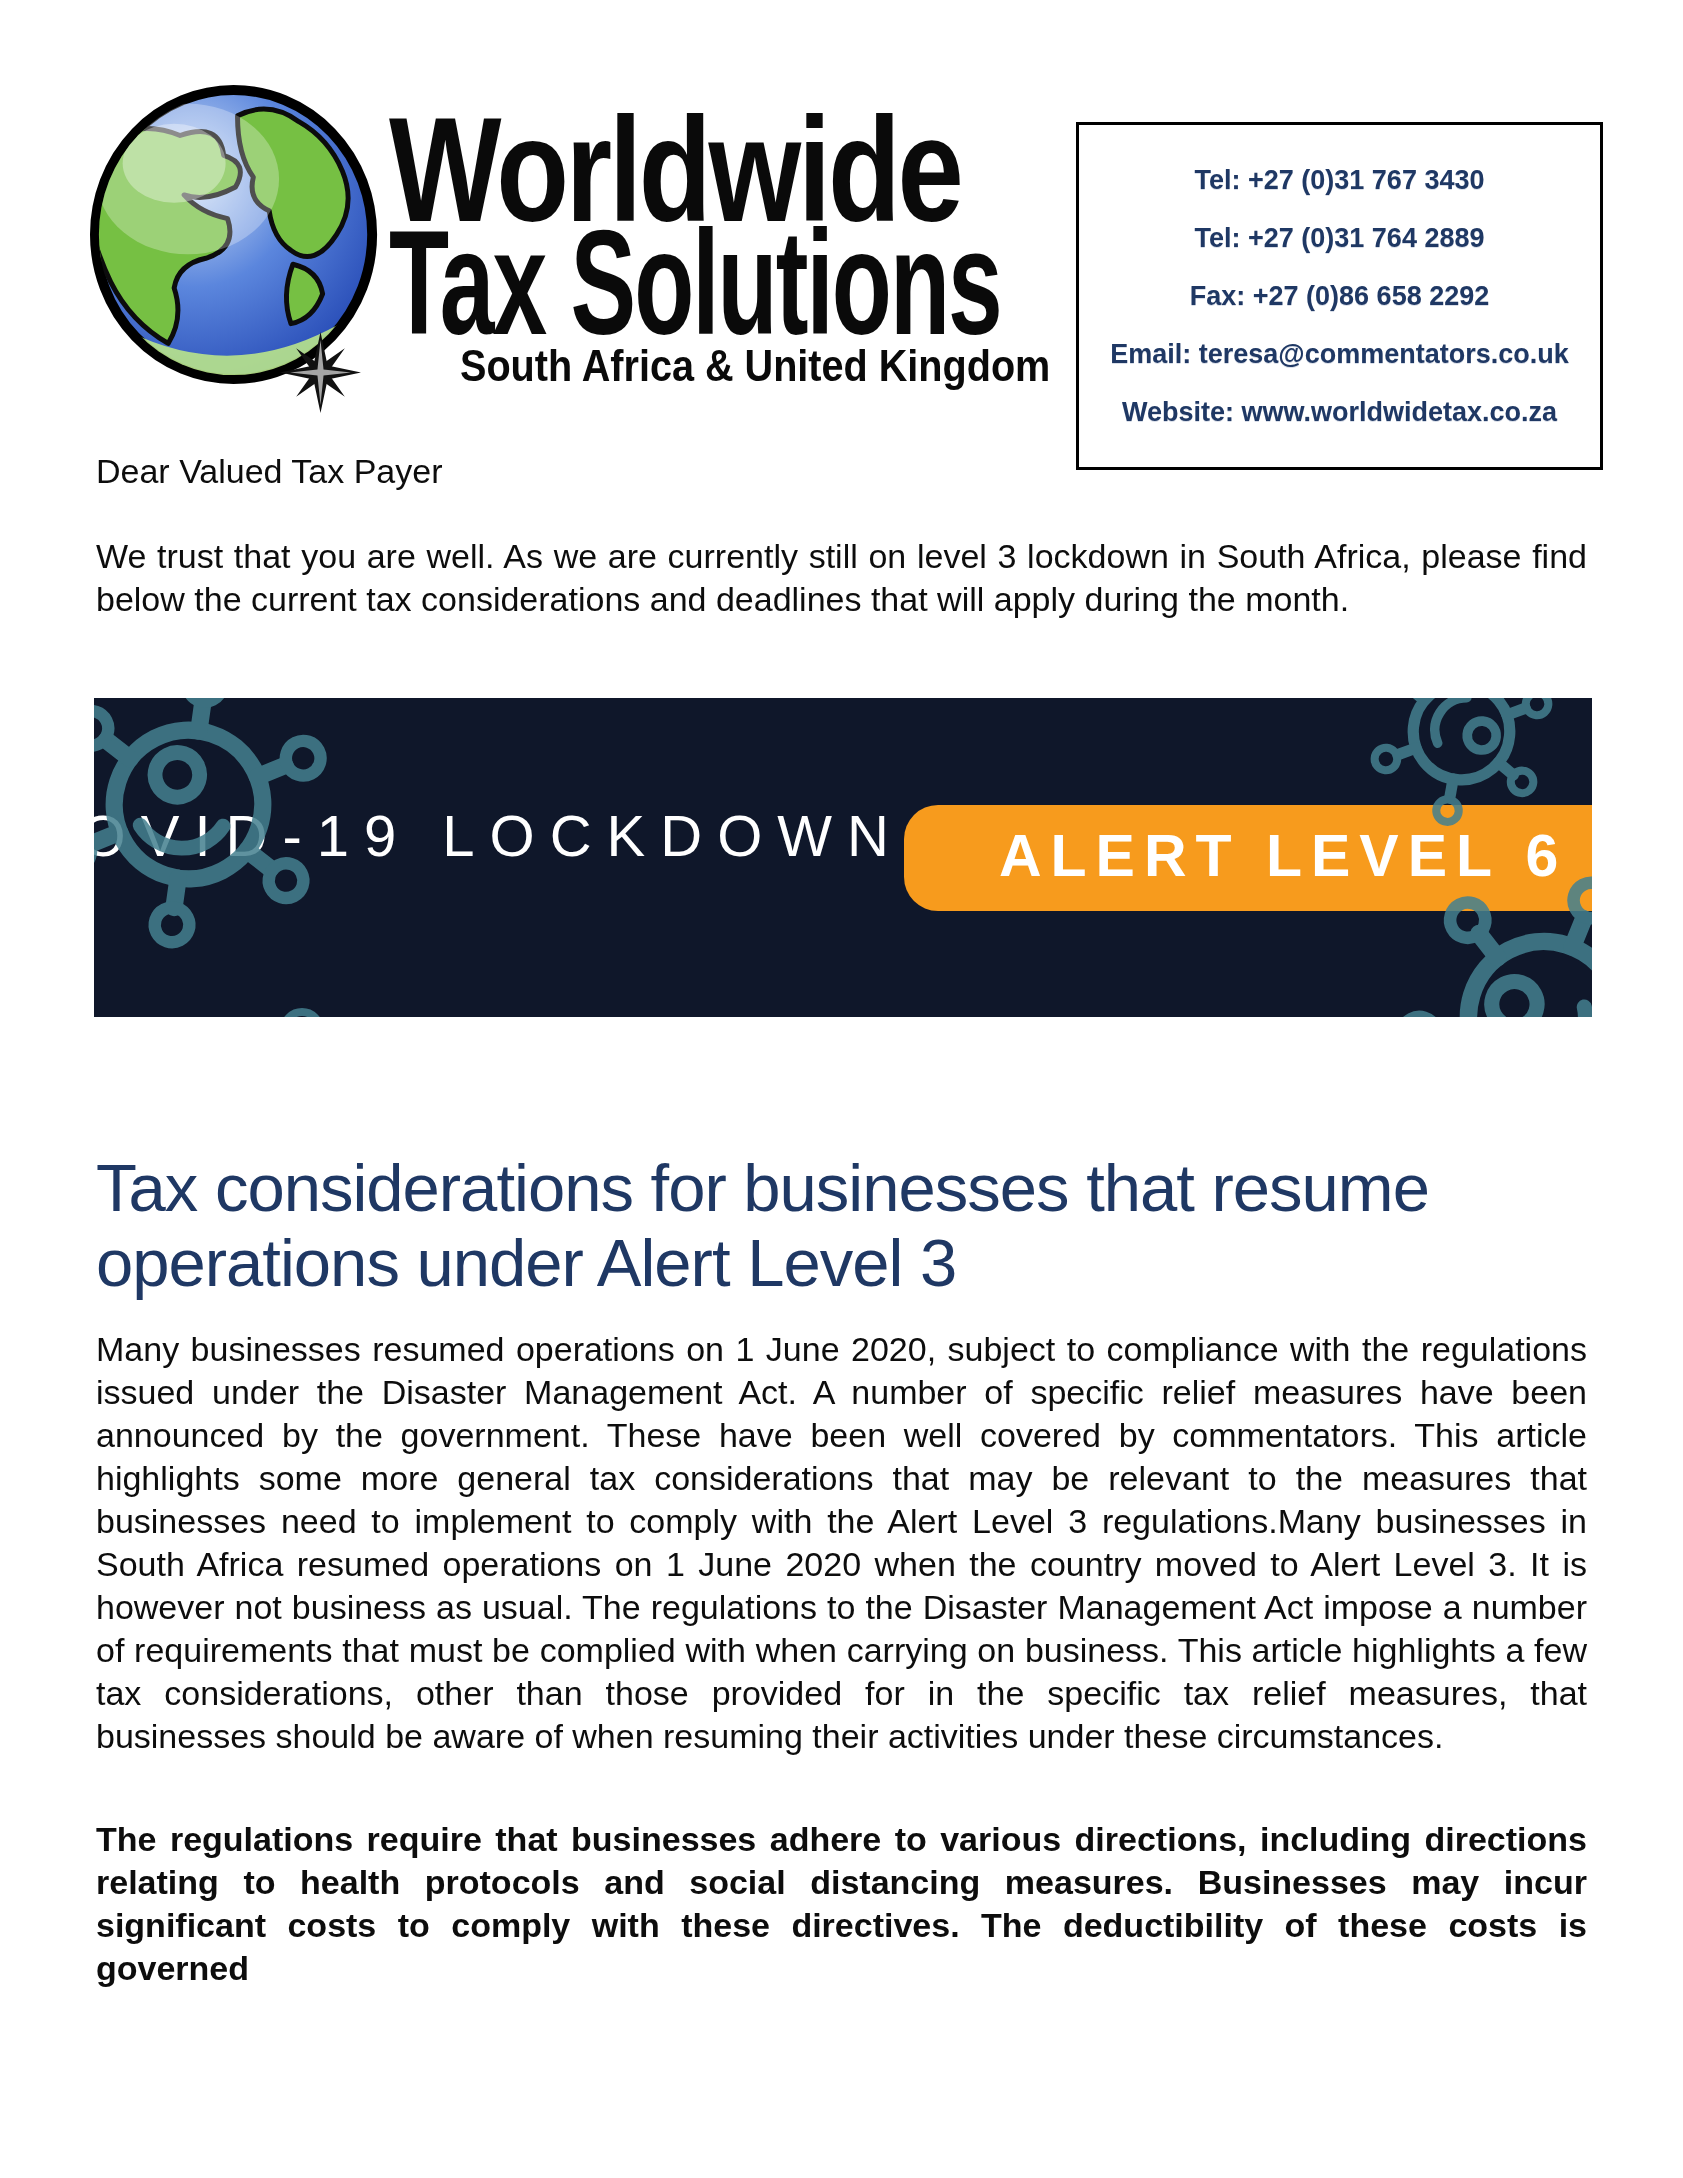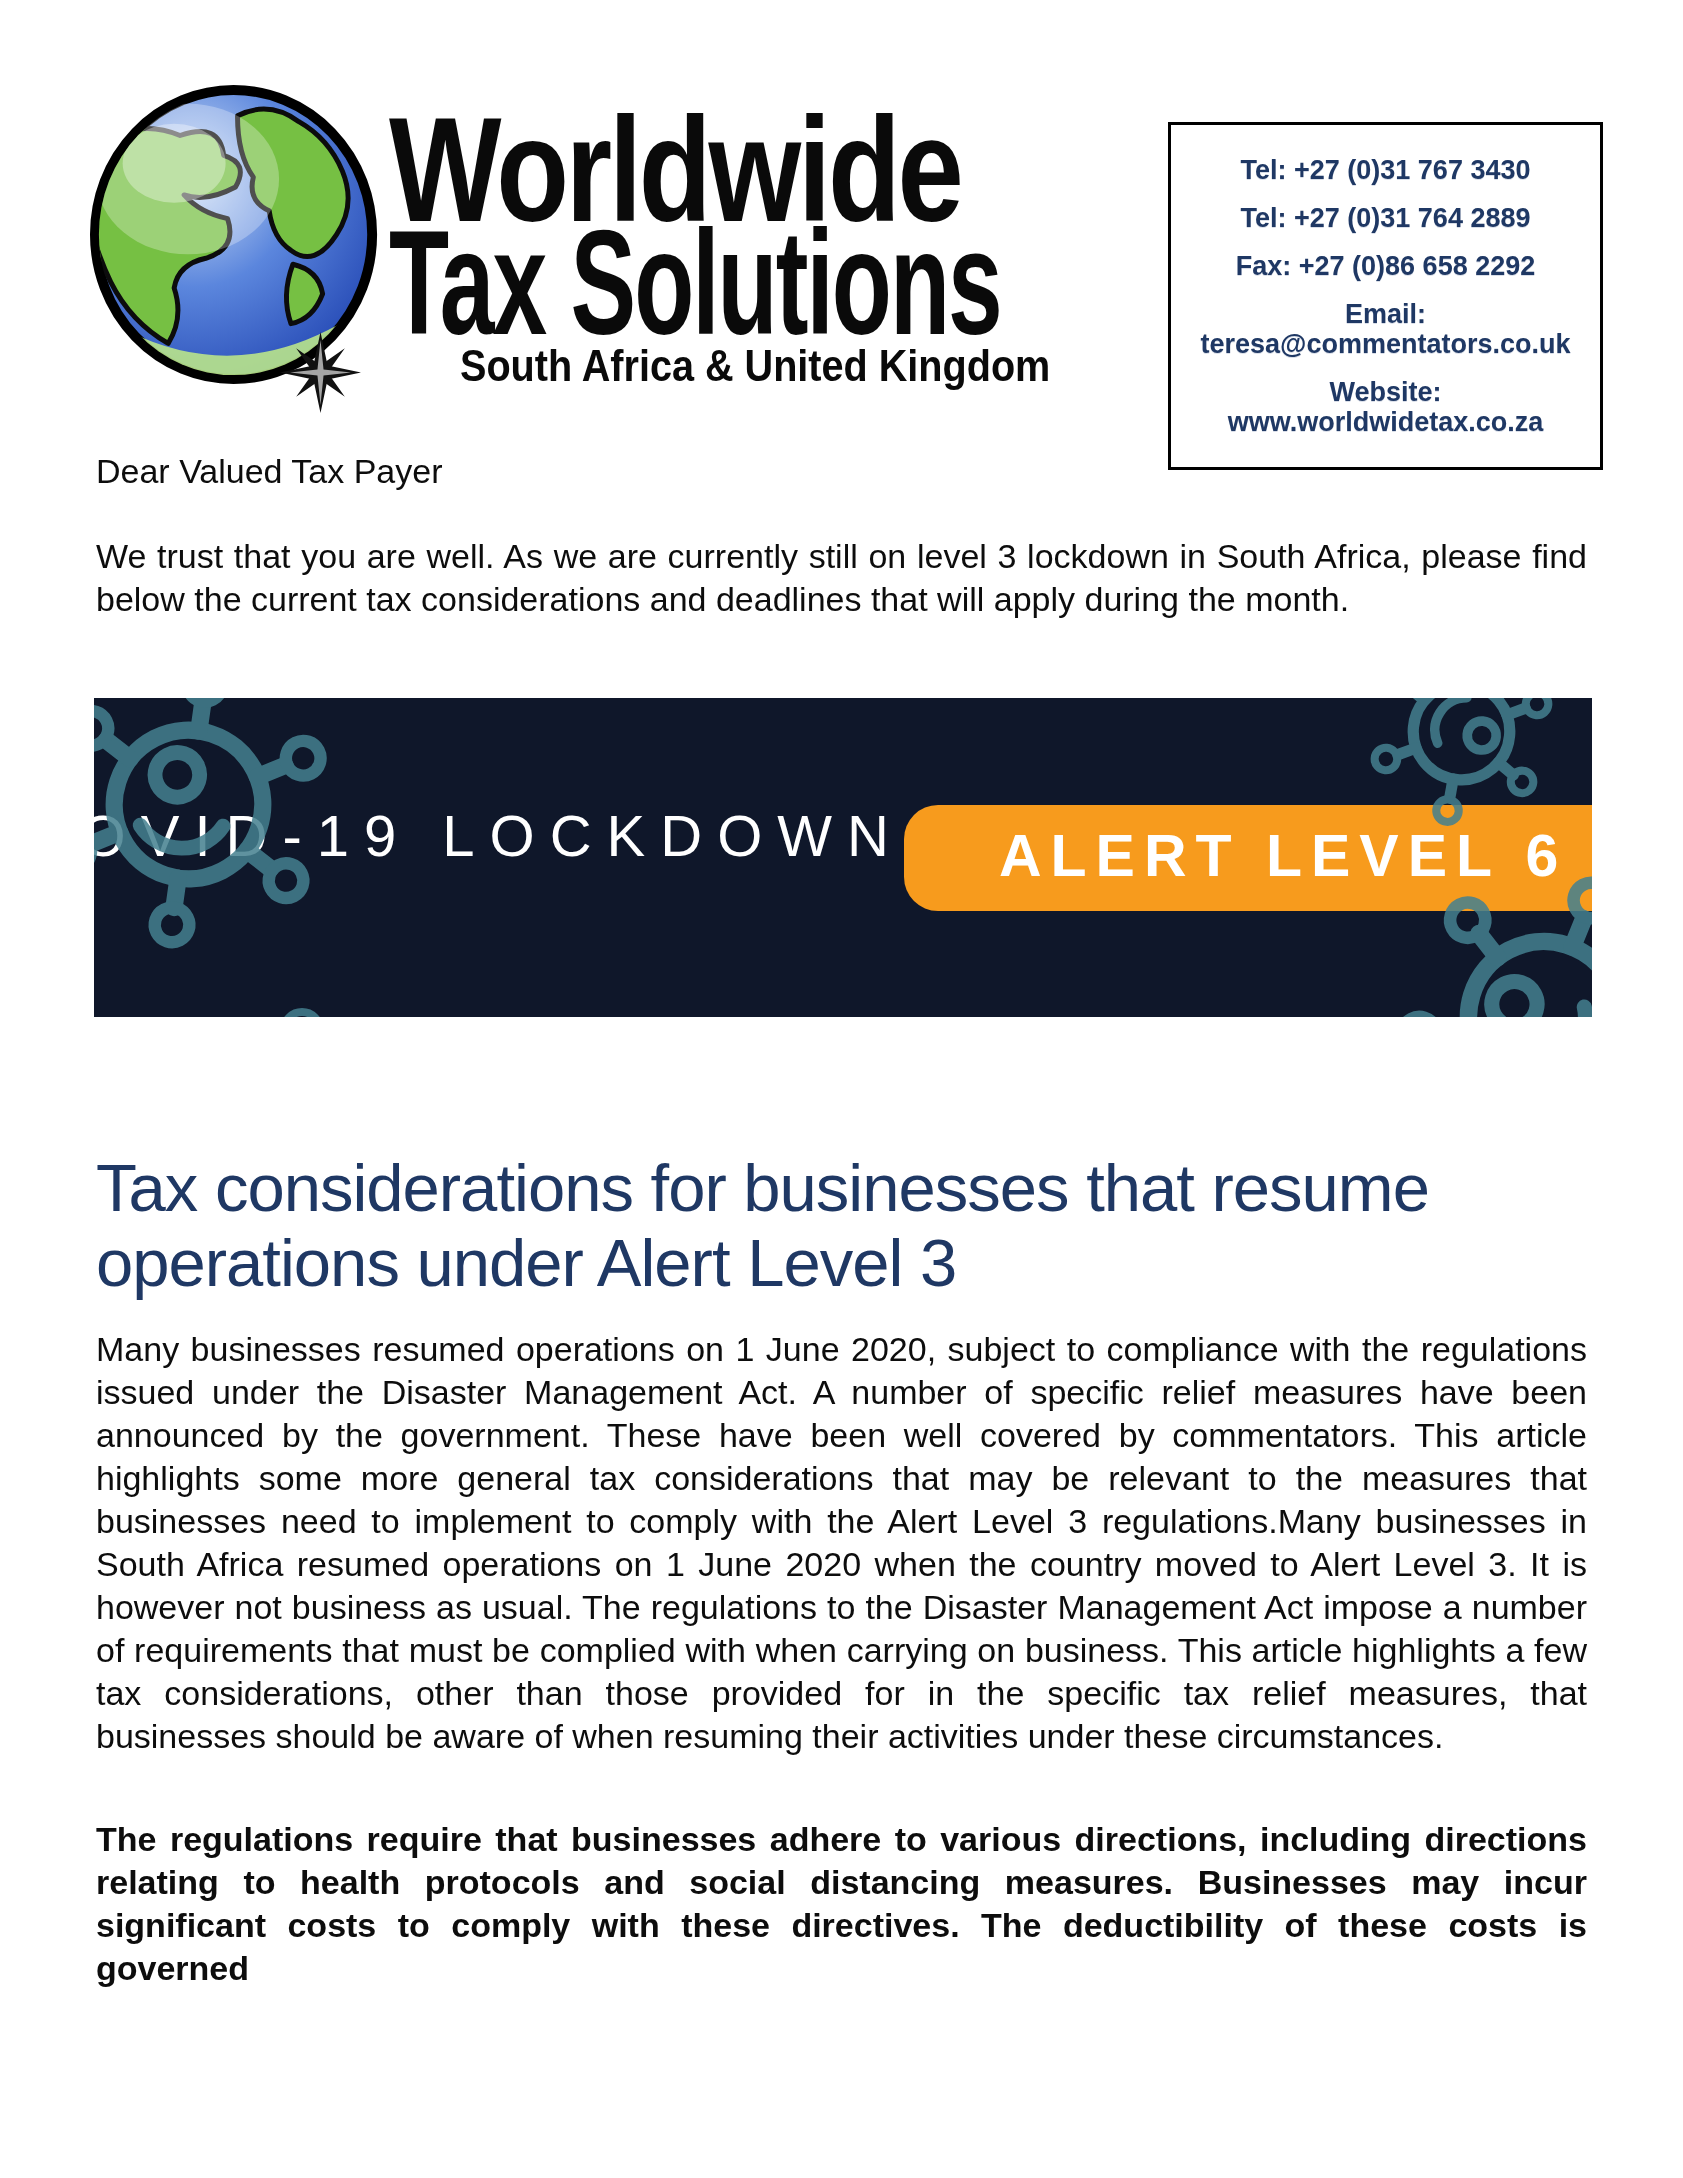--- a/index.html
+++ b/index.html
@@ -33,21 +33,21 @@
   }
   .logo-tagline {
     font-size:44px; font-weight:bold; line-height:48px; color:#0a0a0a;
     transform:scaleX(0.90); transform-origin:left top;
     margin-left:71px; margin-top:2px;
   }
   .compass-wrap { position:absolute; left:184px; top:248px; width:81px; height:81px; }
 
   .contact-box {
     position:absolute; top:38px; right:-16px;
-    width:435px; height:348px;
+    width:527px; height:348px;
     border:3px solid #000;
     box-sizing:border-box;
     display:flex; flex-direction:column; justify-content:space-evenly; align-items:center;
     text-align:center;
     padding:12px 24px;
     background:#fff;
   }
   .contact-line {
     color:#1F3864; font-weight:bold; font-size:27px; line-height:30px;
     text-shadow:0 1px 0 rgba(180,190,210,0.5);

